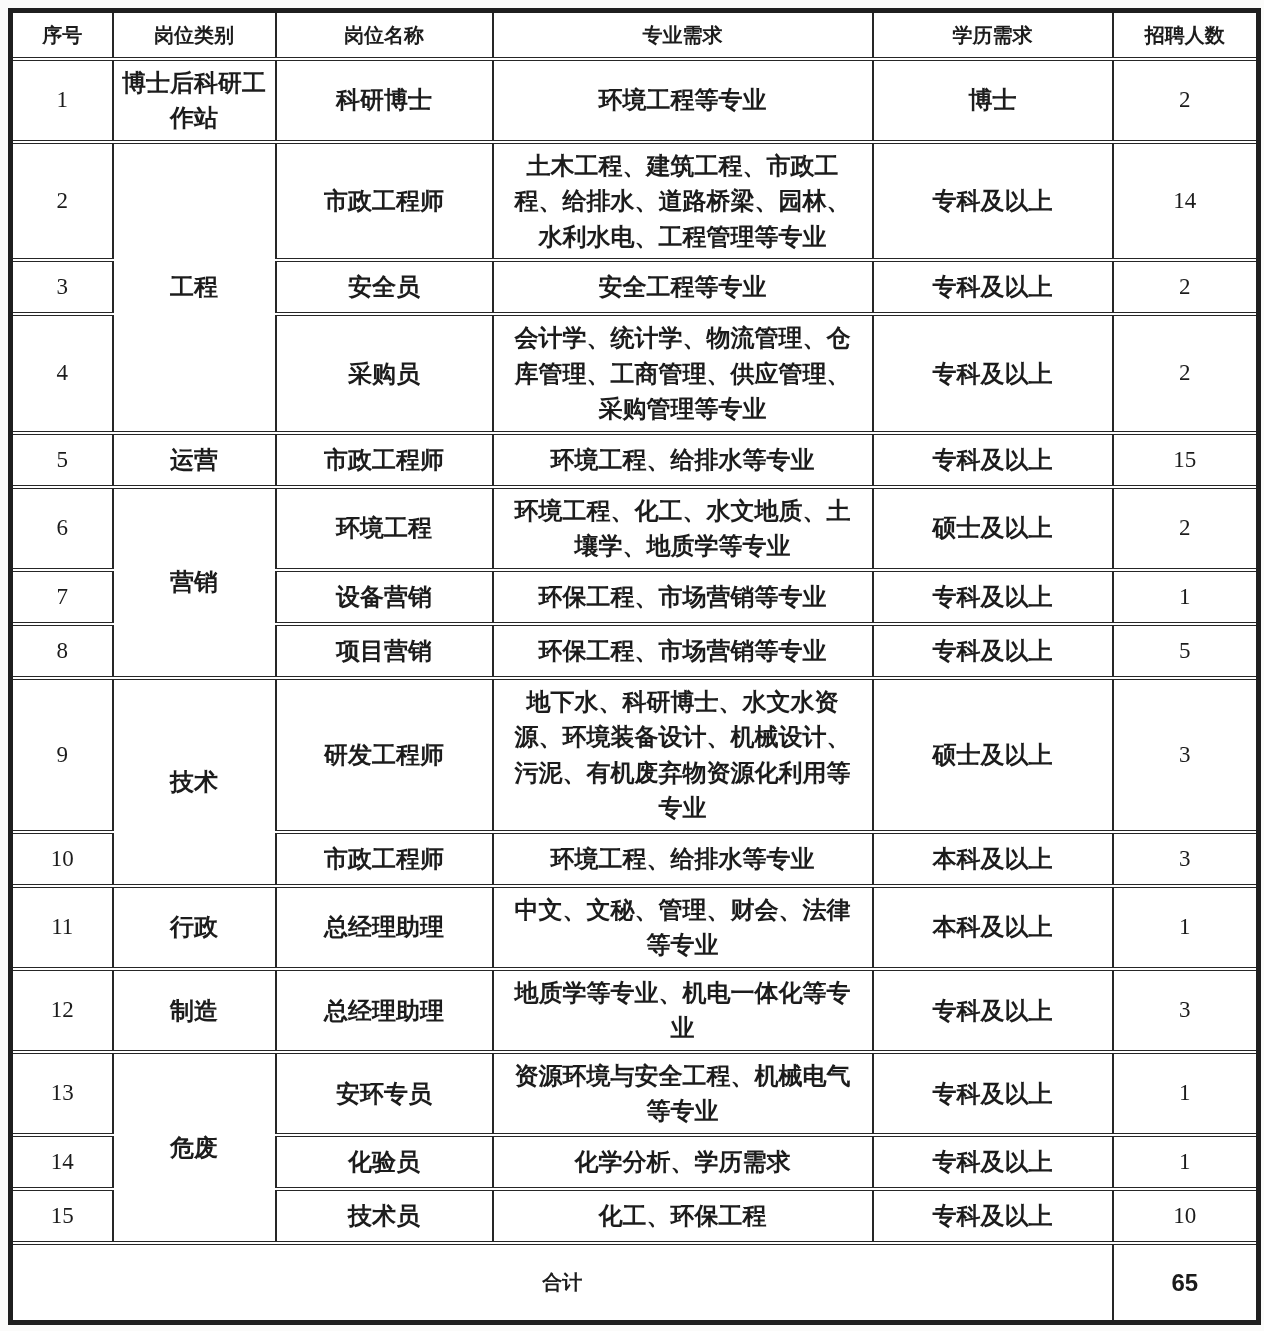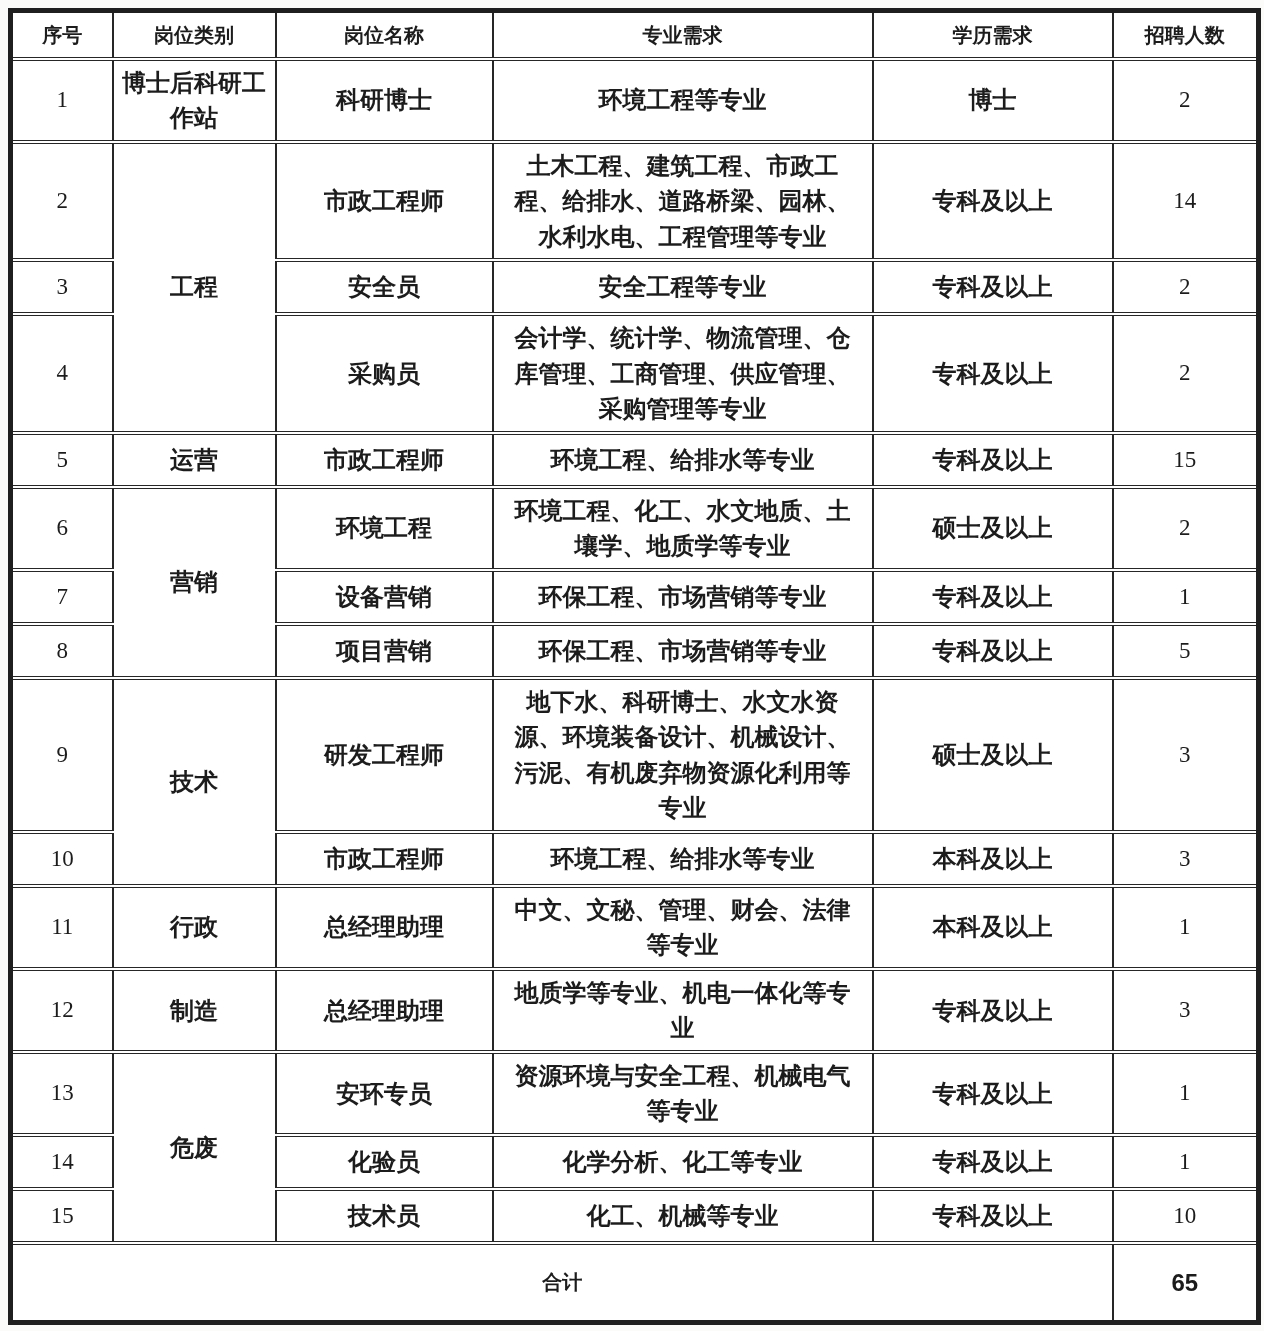--- a/index.html
+++ b/index.html
@@ -199,28 +199,28 @@
           <td class="cell num-cell">13</td>
           <td class="cell cjk-cell" rowspan="3">危废</td>
           <td class="cell cjk-cell">安环专员</td>
           <td class="cell cjk-cell major-cell">资源环境与安全工程、机械电气等专业</td>
           <td class="cell cjk-cell">专科及以上</td>
           <td class="cell num-cell">1</td>
         </tr>
         <tr>
           <td class="cell num-cell">14</td>
           <td class="cell cjk-cell">化验员</td>
-          <td class="cell cjk-cell major-cell">化学分析、化工等专业</td>
+          <td class="cell cjk-cell major-cell">化学分析、学历需求</td>
           <td class="cell cjk-cell">专科及以上</td>
           <td class="cell num-cell">1</td>
         </tr>
         <tr>
           <td class="cell num-cell">15</td>
           <td class="cell cjk-cell">技术员</td>
-          <td class="cell cjk-cell major-cell">化工、机械等专业</td>
+          <td class="cell cjk-cell major-cell">化工、环保工程</td>
           <td class="cell cjk-cell">专科及以上</td>
           <td class="cell num-cell">10</td>
         </tr>
       </tbody>
     <tfoot>
       <tr class="total-row">
         <td colspan="5" class="cell total-label">合计</td>
         <td class="cell total-num">65</td>
       </tr>
     </tfoot>

